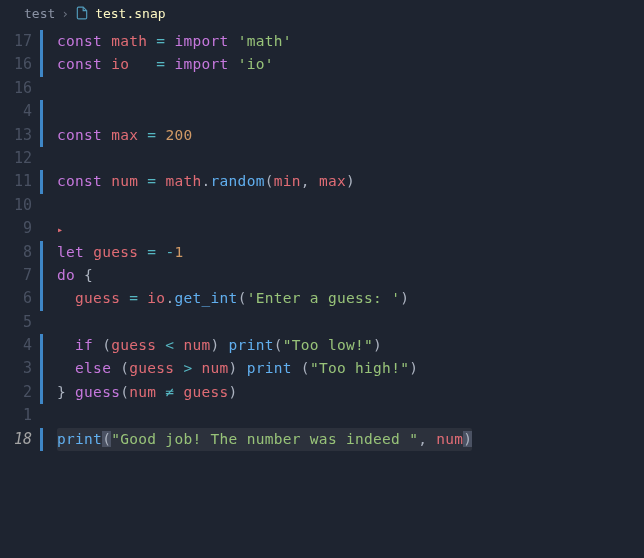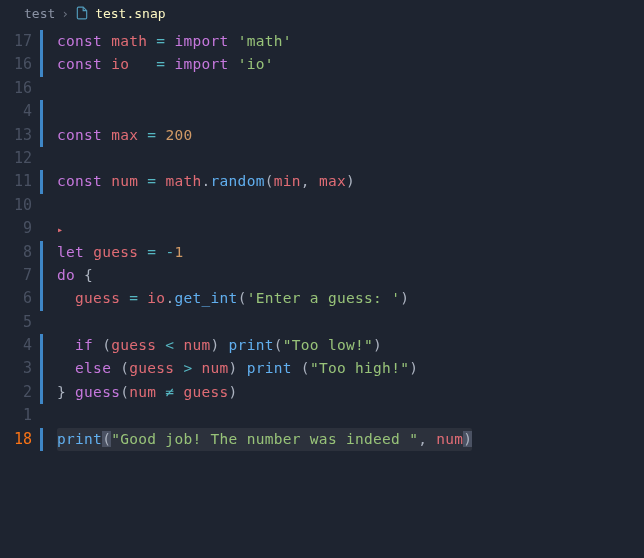--- a/index.html
+++ b/index.html
@@ -36,21 +36,21 @@
     line-height: 23.4px;
   }
   .gutter {
     width: 40px;
     text-align: right;
     color: #495162;
     font-size: 15px;
     padding-right: 8px;
     user-select: none;
   }
-  .gutter.current { color: #f97316; font-weight: 500; }
+  .gutter.current { color: #a3a3a3; font-weight: 500; font-style: italic; }
   .bar {
     width: 3px;
     height: 100%;
     margin-right: 14px;
     background: transparent;
   }
   .bar.on { background: #3f87c7; }
   .code { white-space: pre; letter-spacing: 0.3px; }
   .kw { color: #c678dd; }
   .var { color: #e06c75; }

